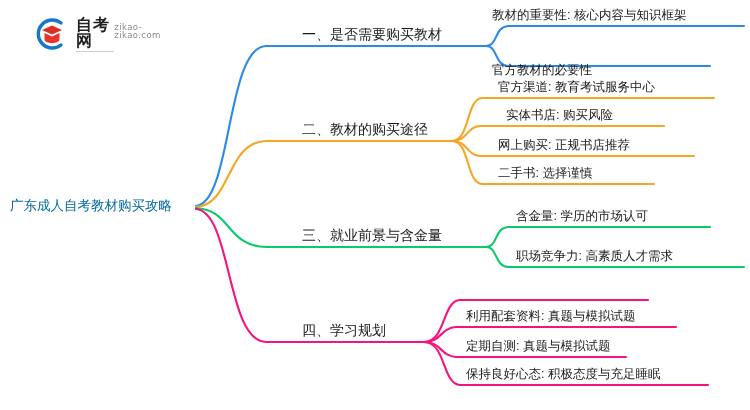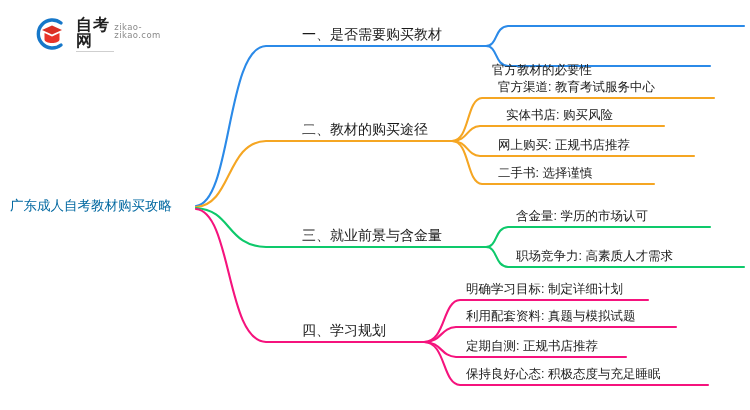--- a/index.html
+++ b/index.html
@@ -131,31 +131,31 @@
       <path stroke="#f5137d" d="M424,342 C446,342 442,301 460,300 L648,300"></path>
       <path stroke="#f5137d" d="M424,342 C442,342 440,328 456,327 L676,327"></path>
       <path stroke="#f5137d" d="M424,342 C442,342 440,356 456,357 L626,357"></path>
       <path stroke="#f5137d" d="M424,342 C446,342 442,384 460,385 L708,385"></path>
     </g>
   </svg>
 
   <div class="node-label node-root" style="left:10px; top:197px;">广东成人自考教材购买攻略</div>
 
   <div class="node-label node-branch" style="left:302px; top:26px;">一、是否需要购买教材</div>
+  <div class="node-label node-leaf" style="left:492px; top:7px;">教材的重要性: 核心内容与知识框架</div>
   <div class="node-label node-leaf" style="left:492px; top:62px;text-align:center;">官方教材的必要性</div>
 
   <div class="node-label node-branch" style="left:302px; top:121px;">二、教材的购买途径</div>
   <div class="node-label node-leaf" style="left:498px; top:79px;">官方渠道: 教育考试服务中心</div>
   <div class="node-label node-leaf" style="left:506px; top:107px;">实体书店: 购买风险</div>
   <div class="node-label node-leaf" style="left:498px; top:137px;">网上购买: 正规书店推荐</div>
   <div class="node-label node-leaf" style="left:498px; top:165px;">二手书: 选择谨慎</div>
 
   <div class="node-label node-branch" style="left:302px; top:227px;">三、就业前景与含金量</div>
   <div class="node-label node-leaf" style="left:516px; top:208px;">含金量: 学历的市场认可</div>
   <div class="node-label node-leaf" style="left:516px; top:248px;">职场竞争力: 高素质人才需求</div>
 
   <div class="node-label node-branch" style="left:302px; top:322px;">四、学习规划</div>
-  <div class="node-label node-leaf" style="left:466px; top:281px;">明确学习目标: 制定详细计划</div>
   <div class="node-label node-leaf" style="left:466px; top:308px;">利用配套资料: 真题与模拟试题</div>
-  <div class="node-label node-leaf" style="left:466px; top:338px;">定期自测: 正规书店推荐</div>
+  <div class="node-label node-leaf" style="left:466px; top:338px;">定期自测: 真题与模拟试题</div>
   <div class="node-label node-leaf" style="left:466px; top:366px;">保持良好心态: 积极态度与充足睡眠</div>
 
 </div>
 
 </body></html>

